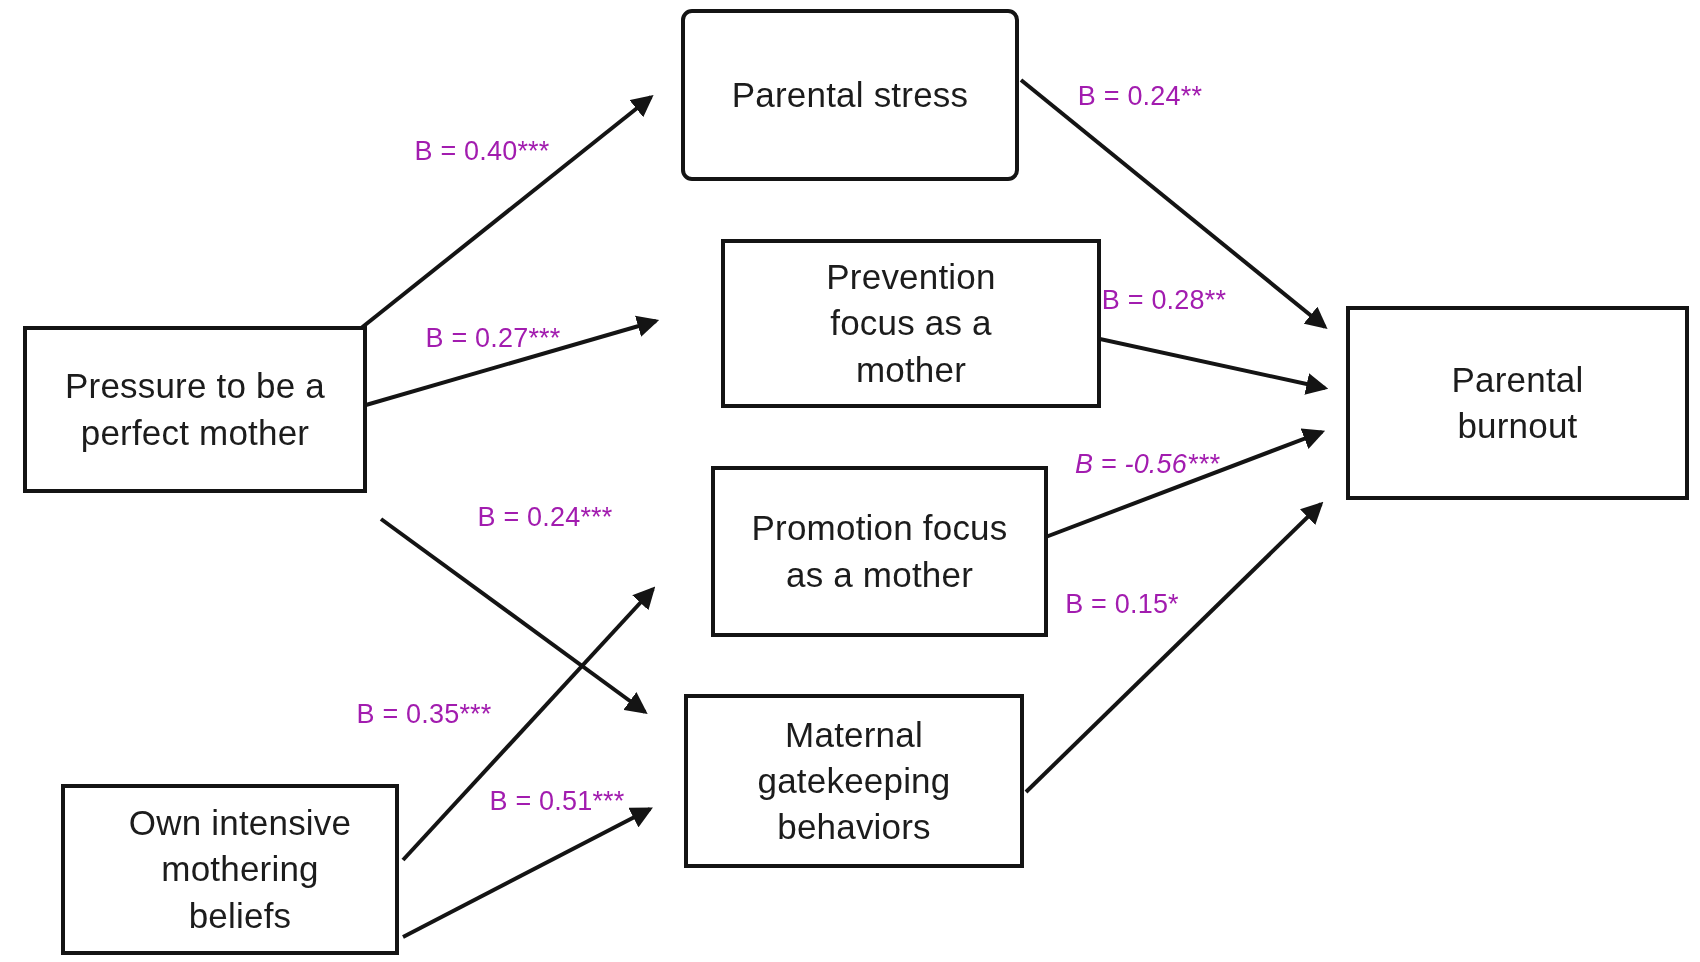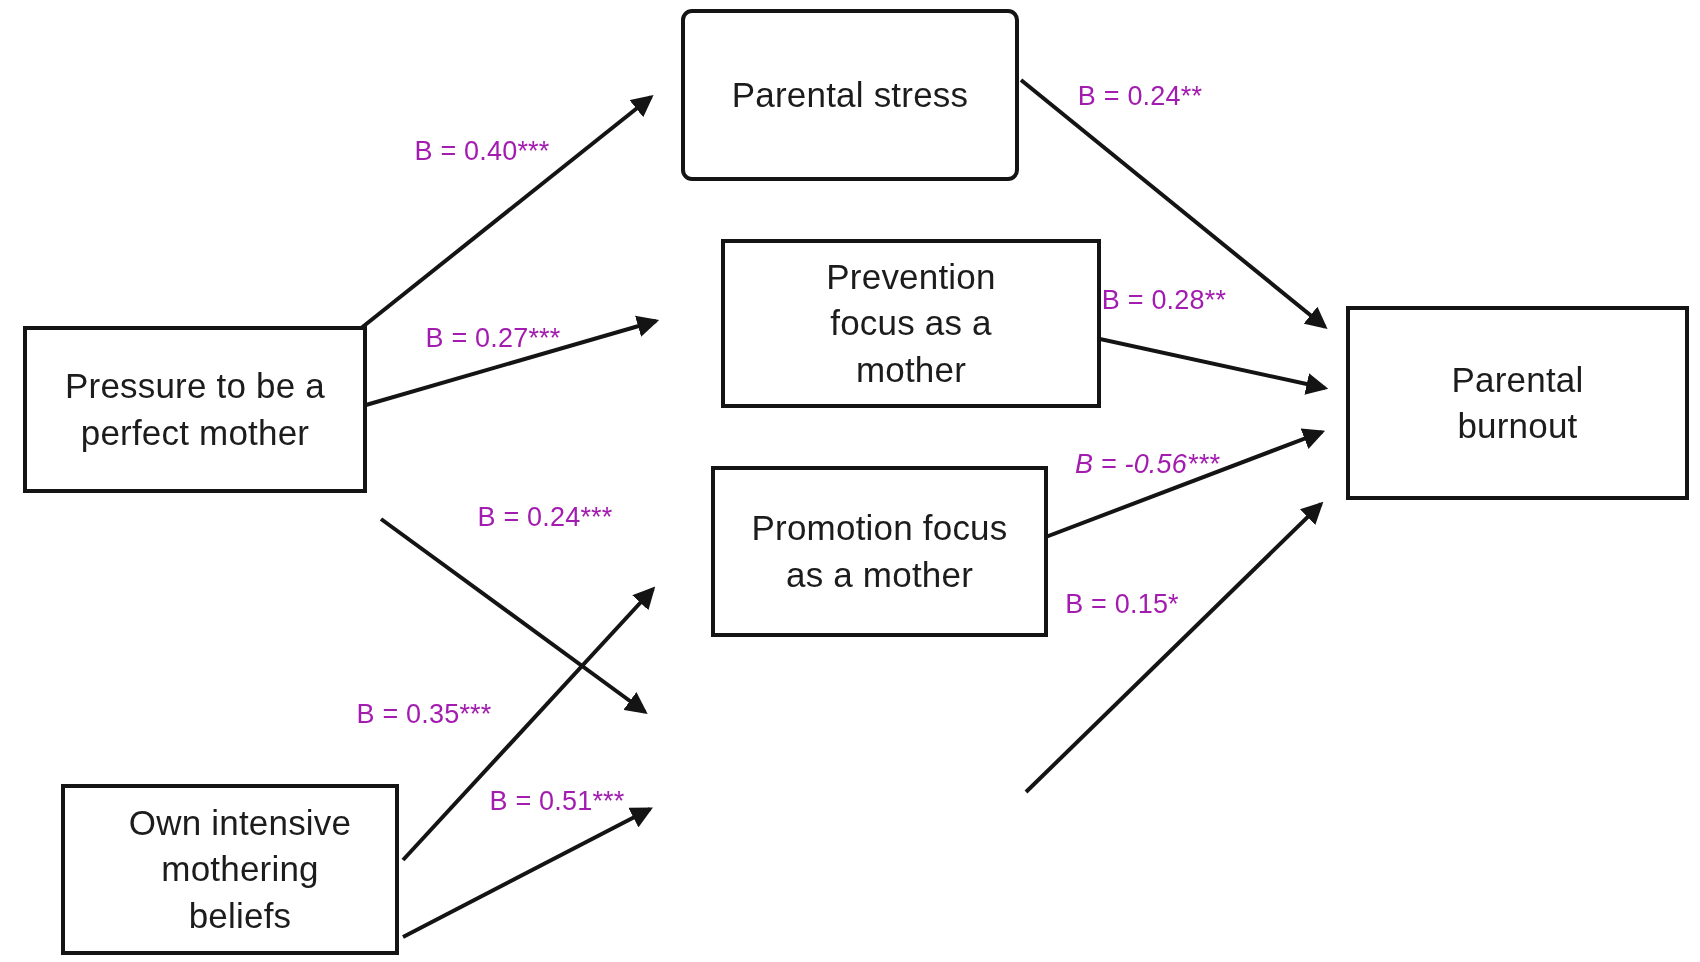--- a/index.html
+++ b/index.html
@@ -80,20 +80,23 @@
 
   <div class="node" style="left:681px; top:9px;   width:338px; height:172px;border-radius:11px;">Parental stress</div>
 
   <div class="node" style="left:721px; top:239px; width:380px; height:169px;">Prevention
 focus as a
 mother</div>
 
   <div class="node" style="left:682px; top:466px; width:337px; height:171px;margin-left:29px;">Promotion focus
 as a mother</div>
 
+  <div class="node" style="left:684px; top:694px; width:340px; height:174px;">Maternal
+gatekeeping
+behaviors</div>
 
   <div class="node" style="left:1346px; top:306px; width:343px; height:194px;">Parental
 burnout</div>
 
   <div class="edge-label" style="left:482px;  top:151px;">B = 0.40***</div>
 
   <div class="edge-label" style="left:493px;  top:338px;">B = 0.27***</div>
 
   <div class="edge-label" style="left:497px;  top:517px;margin-left:48px;">B = 0.24***</div>
 

